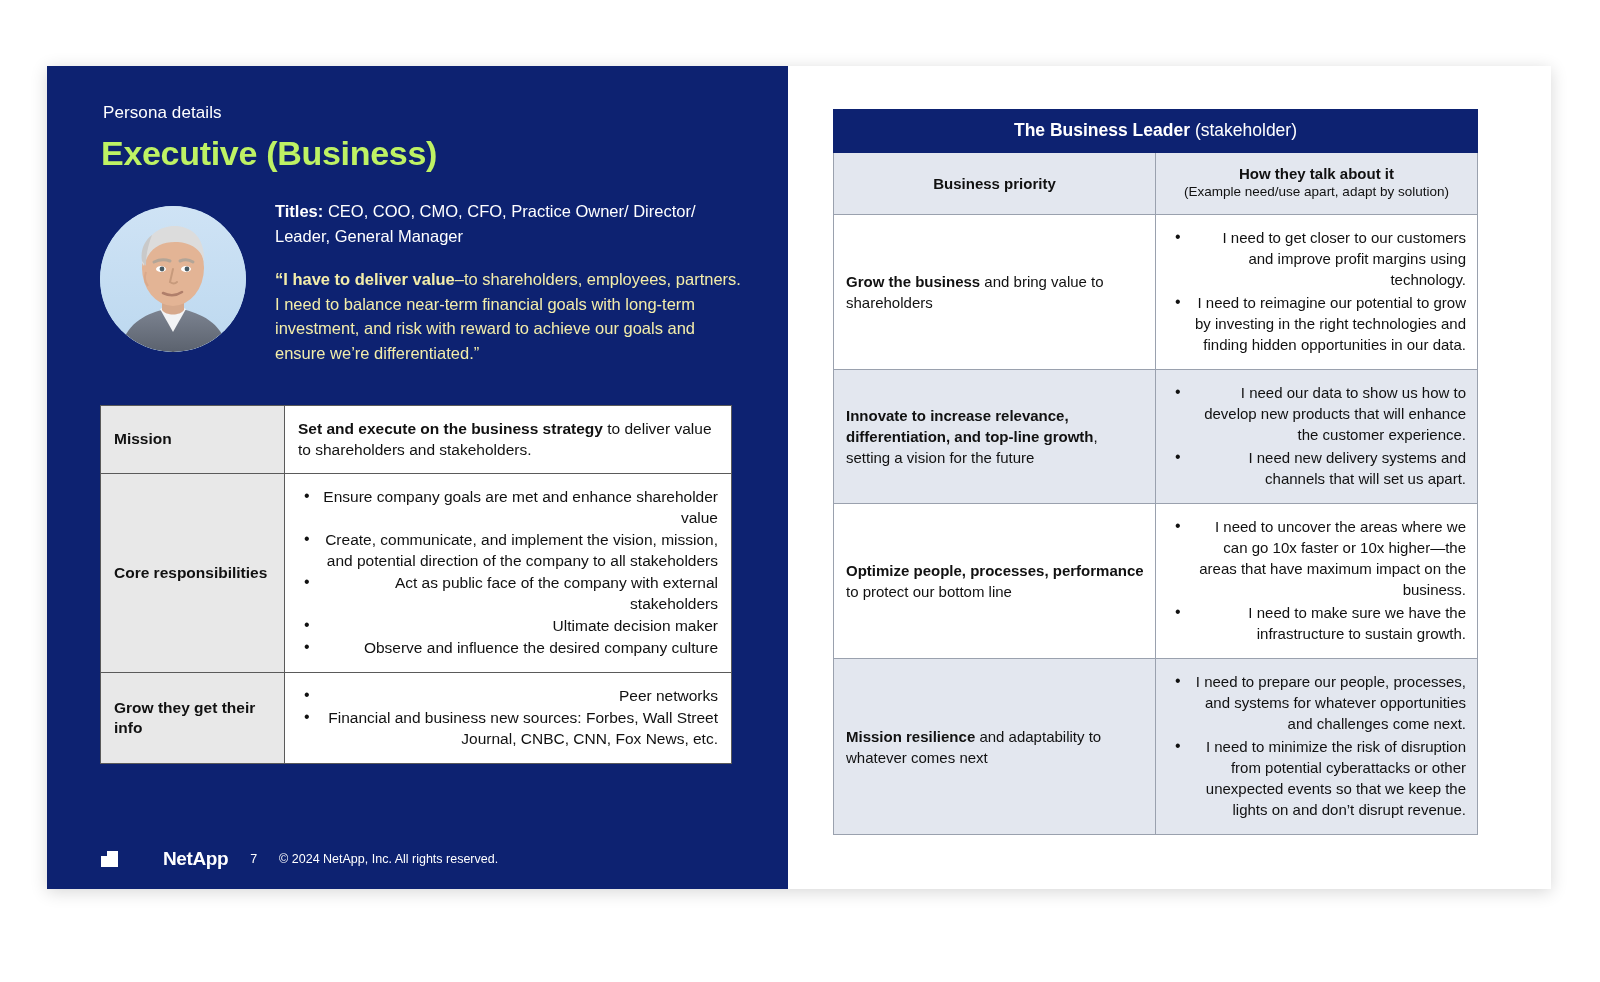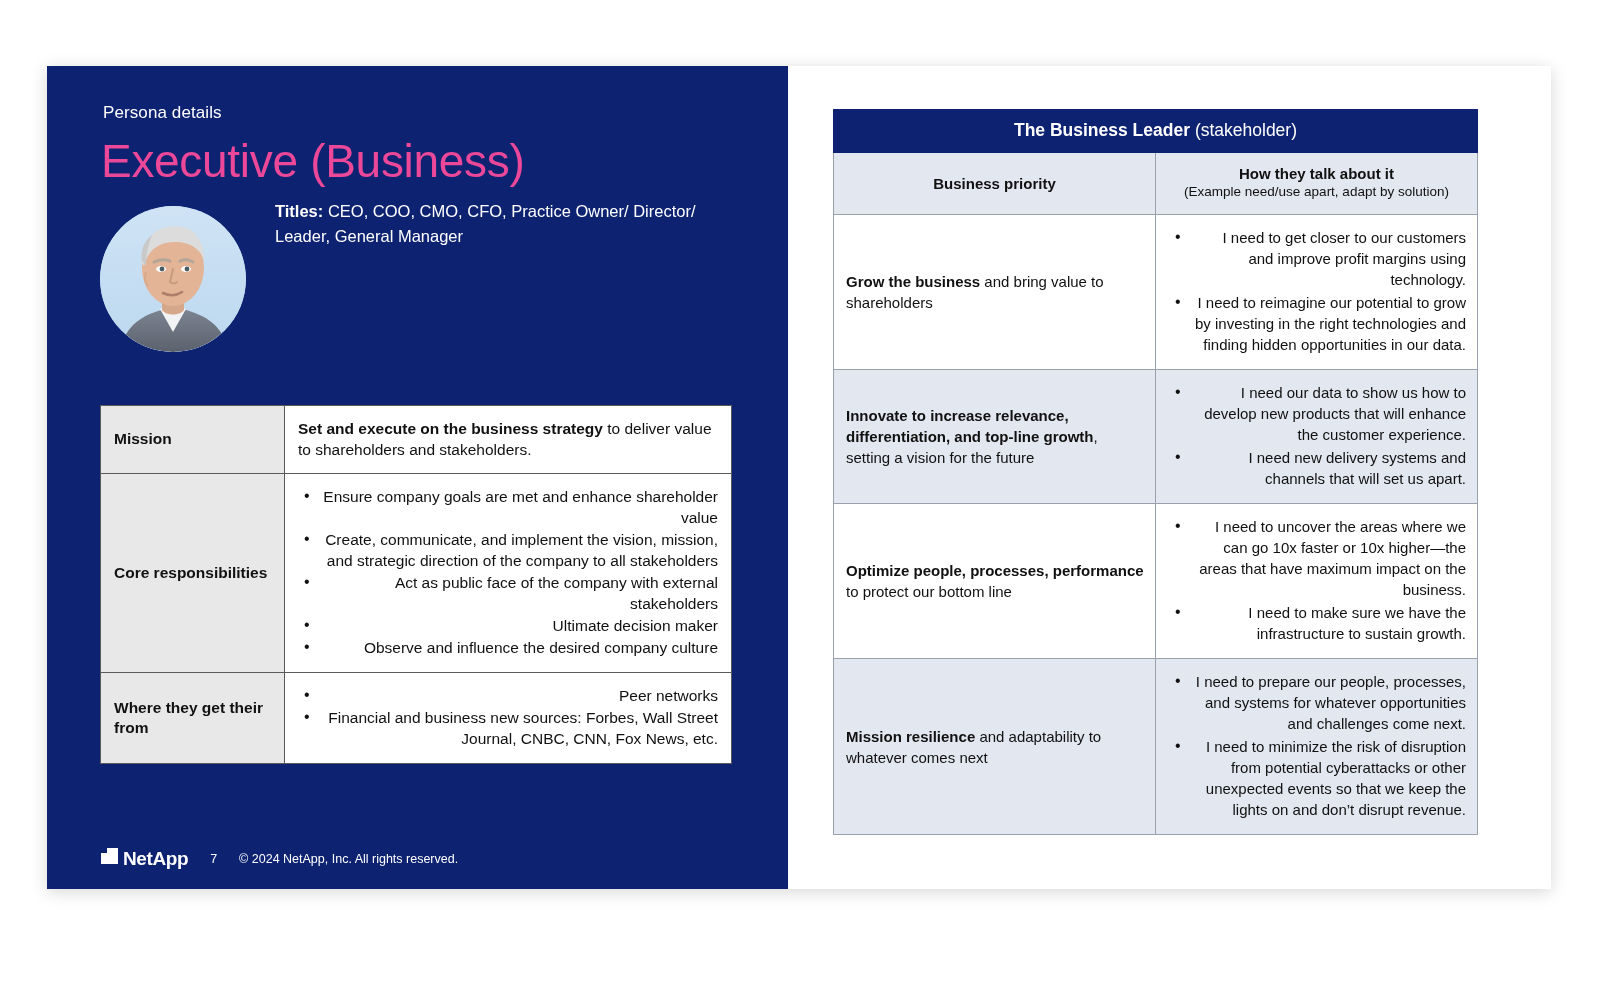--- a/index.html
+++ b/index.html
@@ -56,23 +56,23 @@
     top: 37px;
     color: #ffffff;
     font-size: 17px;
     letter-spacing: .1px;
   }
 
   .slide-title {
     position: absolute;
     left: 54px;
     top: 68px;
-    color: #ec4899;
-    font-size: 46px;
-    font-weight: normal;
+    color: #bef264;
+    font-size: 34px;
+    font-weight: bold;
     letter-spacing: -.3px;
   }
 
   .avatar {
     position: absolute;
     left: 53px;
     top: 140px;
     width: 146px;
     height: 146px;
     border-radius: 50%;
@@ -153,20 +153,22 @@
   .footer {
     position: absolute;
     left: 54px;
     bottom: 20px;
     display: flex;
     align-items: center;
     height: 20px;
   }
   .netapp-logo {
     display: flex;
+    align-items: center;
+    gap: 40px;
   }
   .netapp-mark {
     width: 17px;
     height: 16px;
     position: relative;
     margin-right: 5px;
   }
   .netapp-mark .bar-l {
     position: absolute;
     left: 0; bottom: 0;
@@ -304,44 +306,47 @@
 
             <path d="M46 66 q-3 8 2 14" stroke="#d3a185" stroke-width="2" fill="none" opacity=".6"></path>
           </g>
         </svg>
       </div>
 
       <div class="persona-text">
         <div class="titles-line">
           <b>Titles:</b><span> CEO, COO, CMO, CFO, Practice Owner/ Director/ Leader, General Manager</span>
         </div>
+        <div class="quote">
+          <b>“I have to deliver value</b><span>–to shareholders, employees, partners. I need to balance near-term financial goals with long-term investment, and risk with reward to achieve our goals and ensure we’re differentiated.”</span>
+        </div>
       </div>
 
       <table class="left-table">
         <tbody>
           <tr>
             <td class="label">Mission</td>
             <td class="body">
               <b>Set and execute on the business strategy</b><span> to deliver value to shareholders and stakeholders.</span>
             </td>
           </tr>
           <tr>
             <td class="label">Core responsibilities</td>
             <td class="body">
               <ul class="bul">
                 <li>Ensure company goals are met and enhance shareholder value</li>
-                <li>Create, communicate, and implement the vision, mission, and strategic direction of the company to all stakeholders</li>
+                <li>Create, communicate, and implement the vision, mission, and potential direction of the company to all stakeholders</li>
                 <li>Act as public face of the company with external stakeholders</li>
                 <li>Ultimate decision maker</li>
                 <li>Observe and influence the desired company culture</li>
               </ul>
             </td>
           </tr>
           <tr>
-            <td class="label">Where they get their from</td>
+            <td class="label">Grow they get their info</td>
             <td class="body">
               <ul class="bul">
                 <li>Peer networks</li>
                 <li>Financial and business new sources: Forbes, Wall Street Journal, CNBC, CNN, Fox News, etc.</li>
               </ul>
             </td>
           </tr>
         </tbody>
       </table>
 

